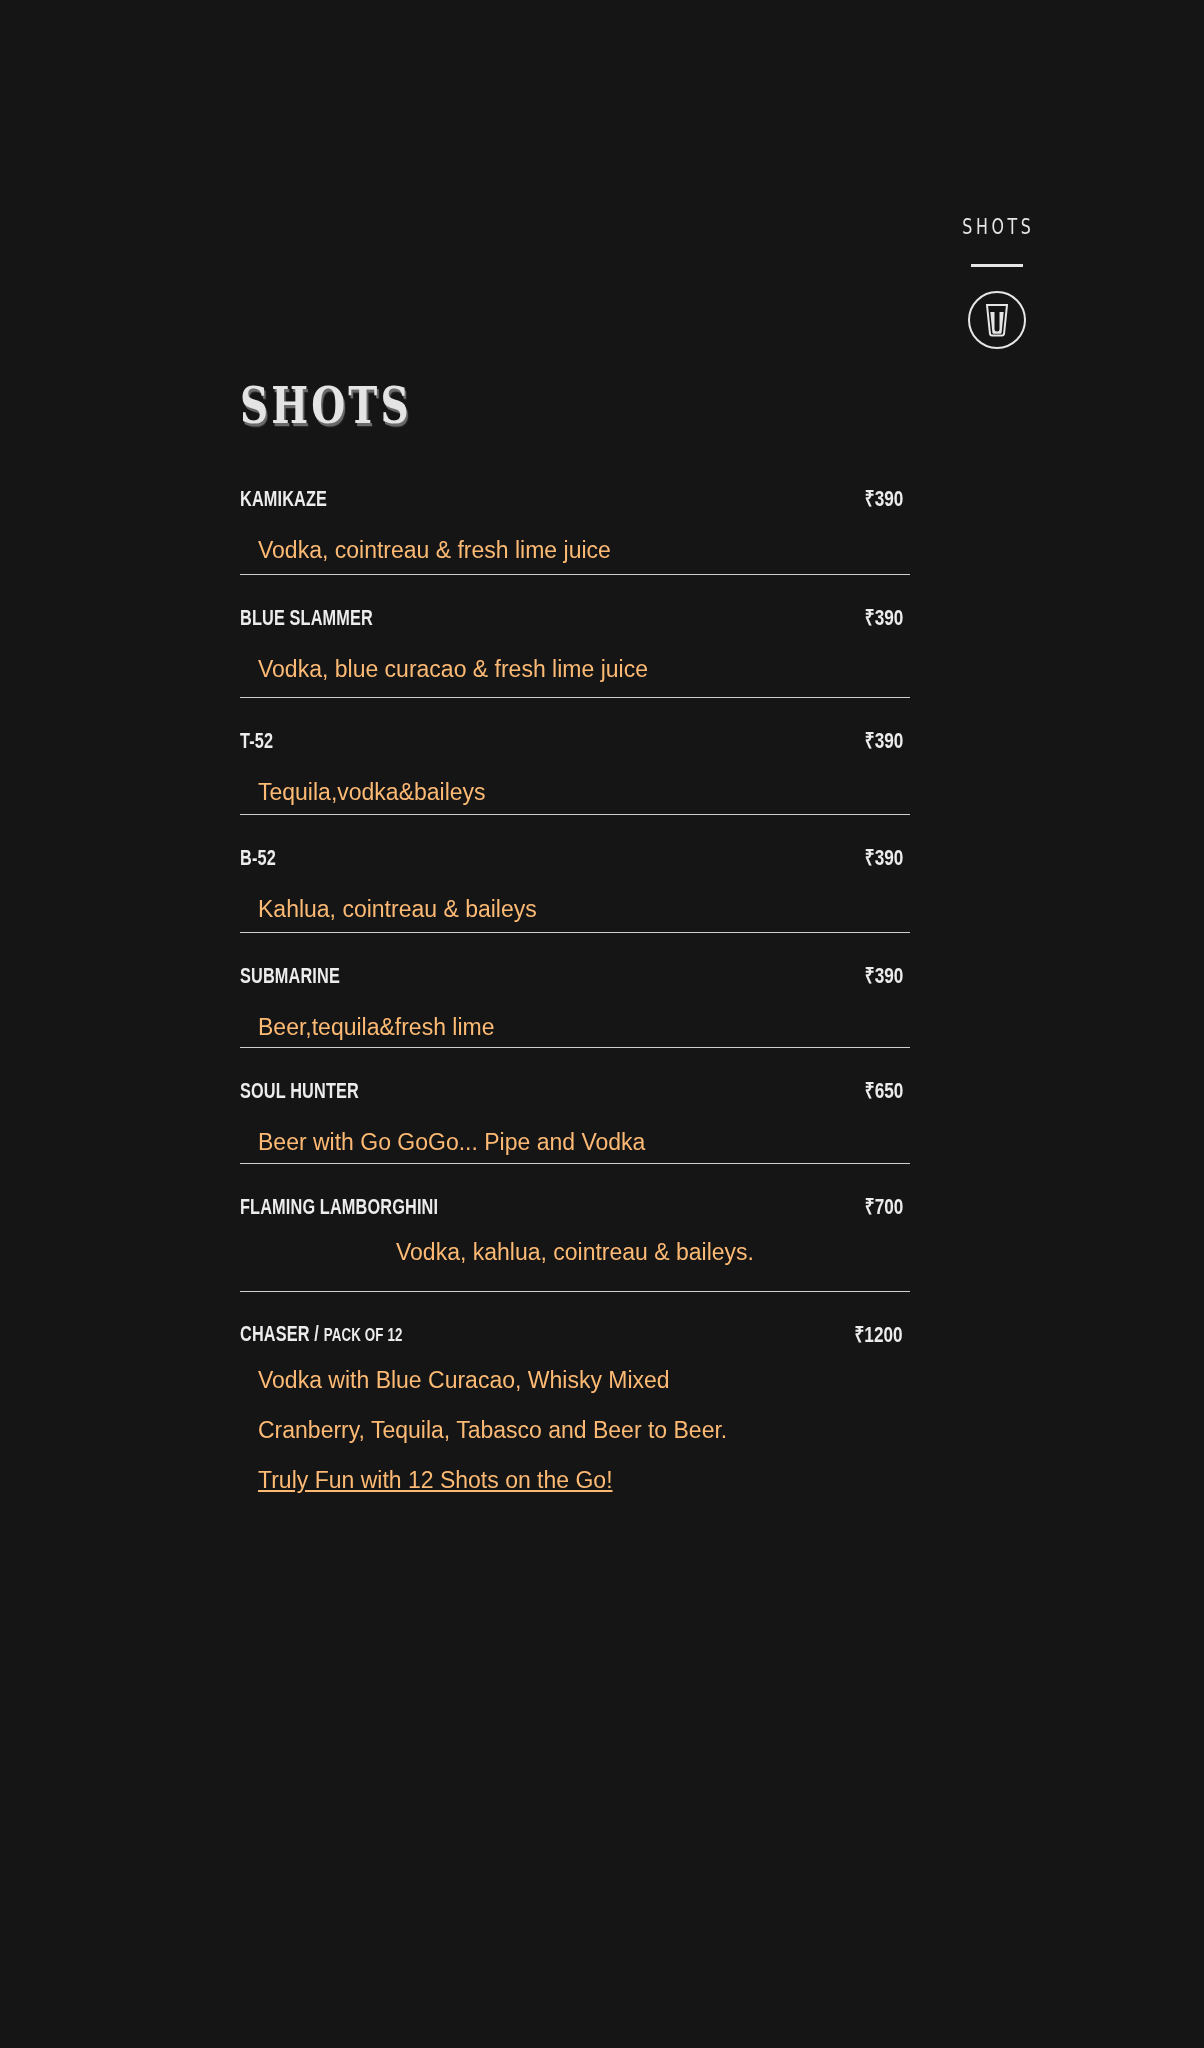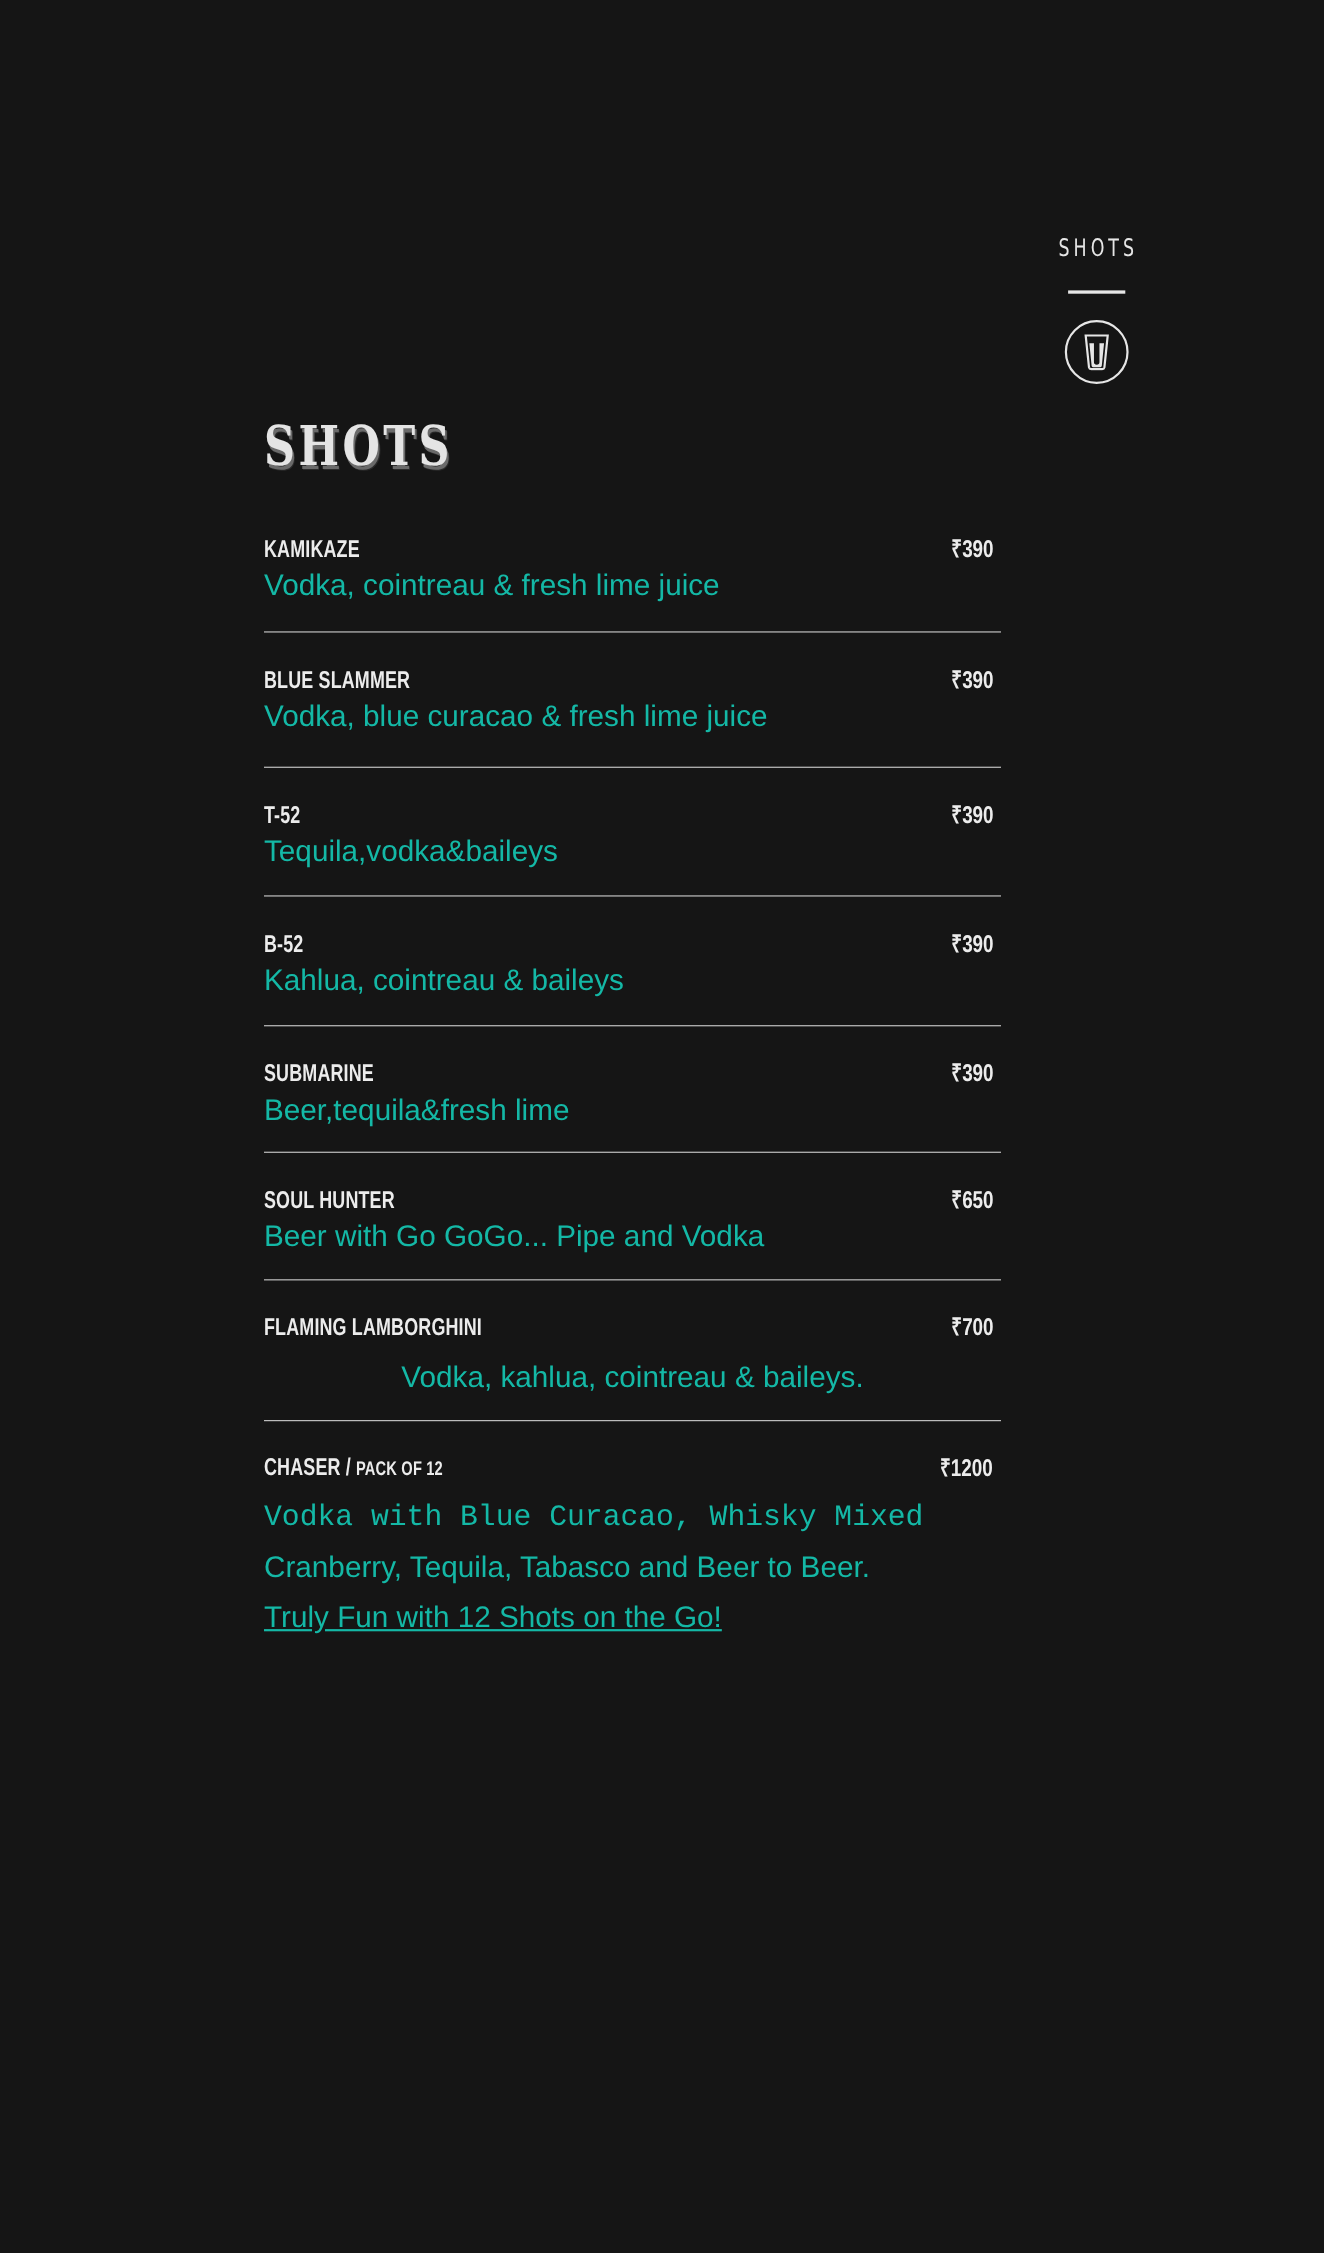--- a/index.html
+++ b/index.html
@@ -109,24 +109,24 @@
     }
     .item-name .small-caps {
       font-size: 18px;
     }
     .item-price {
       transform: scaleX(0.78);
       transform-origin: right center;
     }
     .item-desc {
       font-family: "Liberation Sans", sans-serif;
-      font-size: 27px;
-      color: #14b8a6;
+      font-size: 23px;
+      color: #fdba74;
       line-height: 32px;
-      margin: 0;
+      margin: 18px;
       white-space: nowrap;
     }
   </style>
 </head>
 <body>
 
 <nav class="cat-nav">
   <a class="cat-nav-label">SHOTS</a>
   <div class="cat-nav-rule"></div>
   <div class="cat-nav-icon">
@@ -196,19 +196,19 @@
         <span class="item-price">₹700</span>
       </div>
       <p class="item-desc" style="margin-top:12px;text-align:center;">Vodka, kahlua, cointreau &amp; baileys.</p>
     </div>
 
     <div class="item last">
       <div class="item-head">
         <span class="item-name"><span>CHASER / </span><span class="small-caps">PACK OF 12</span></span>
         <span class="item-price">₹1200</span>
       </div>
-      <p class="item-desc" style="margin-top:12px;font-family:Liberation Mono, monospace;">Vodka with Blue Curacao, Whisky Mixed</p>
+      <p class="item-desc" style="margin-top:12px;">Vodka with Blue Curacao, Whisky Mixed</p>
       <p class="item-desc" style="margin-top:13px;">Cranberry, Tequila, Tabasco and Beer to Beer.</p>
       <p class="item-desc" style="margin-top:13px;text-decoration:underline;">Truly Fun with 12 Shots on the Go!</p>
     </div>
 
   </div>
 </main>
 
 </body></html>

